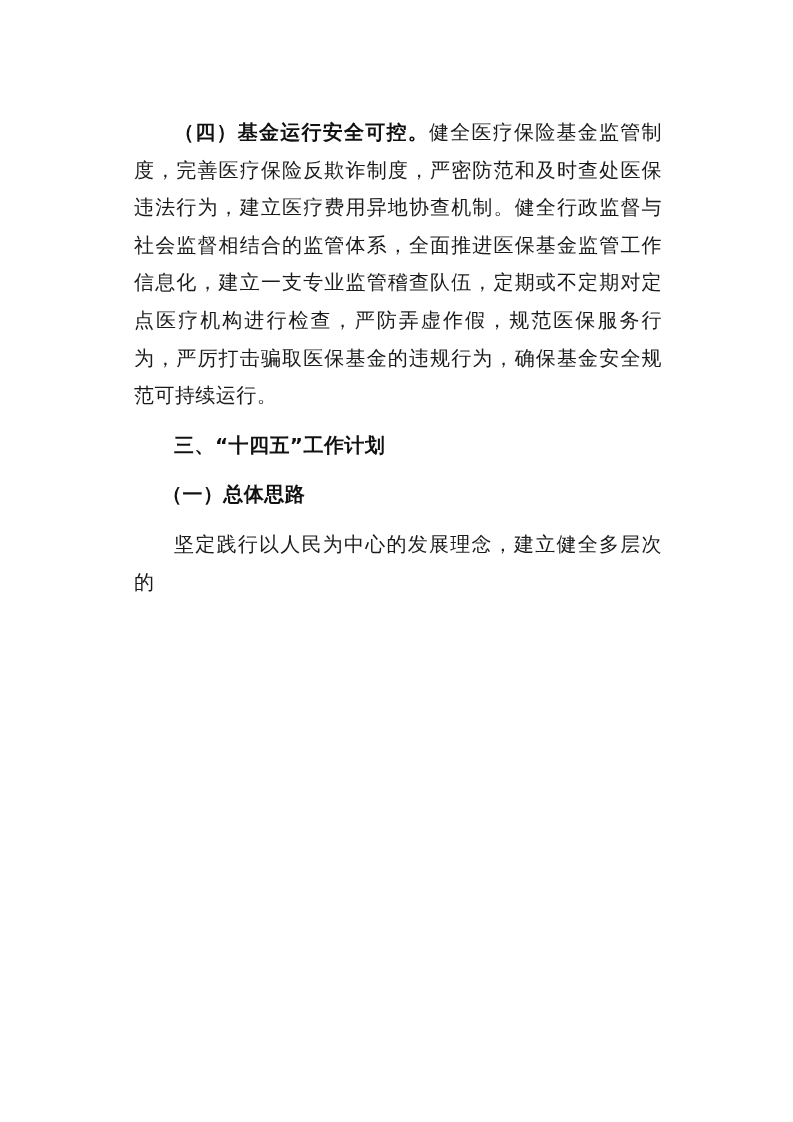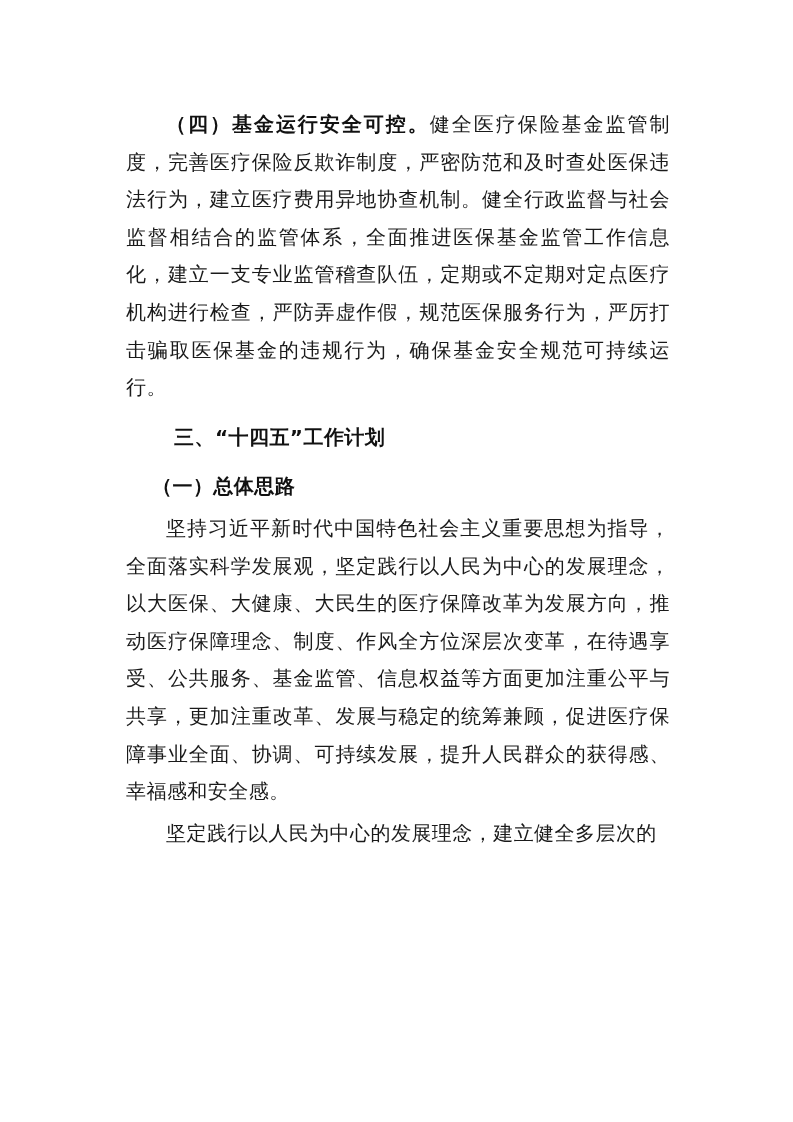--- a/index.html
+++ b/index.html
@@ -20,47 +20,46 @@
     width: 552px;
     font-family: "DejaVu Serif", "Liberation Serif", serif;
     font-size: 20px;
     line-height: 37.6px;
     color: #1a1a1a;
     text-align: justify;
     text-justify: inter-ideograph;
     letter-spacing: 0.45px;
   }
   .para {
-    margin: 4px;
+    margin: 12px;
     text-indent: 2em;
   }
   .bold-lead {
     font-weight: bold;
     font-family: "DejaVu Sans", "Liberation Sans", sans-serif;
     color: #111;
   }
   .h1 {
     margin: 12px;
     text-indent: 2em;
     font-weight: bold;
     font-family: "DejaVu Sans", "Liberation Sans", sans-serif;
     color: #111;
   }
   .h2 {
-    margin: 0;
+    margin: 10px;
     text-indent: 1.5em;
     font-weight: bold;
     font-family: "DejaVu Serif", "Liberation Serif", serif;
     color: #111;
   }
 </style>
 </head>
 <body>
 
 <div class="page">
   <p class="para">
     <span class="bold-lead">（四）基金运行安全可控。</span><span>健全医疗保险基金监管制度，完善医疗保险反欺诈制度，严密防范和及时查处医保违法行为，建立医疗费用异地协查机制。健全行政监督与社会监督相结合的监管体系，全面推进医保基金监管工作信息化，建立一支专业监管稽查队伍，定期或不定期对定点医疗机构进行检查，严防弄虚作假，规范医保服务行为，严厉打击骗取医保基金的违规行为，确保基金安全规范可持续运行。</span>
   </p>
   <p class="h1">三、“十四五”工作计划</p>
   <p class="h2">（一）总体思路</p>
-  <p class="para">坚持习近平新时代中国特色社会主义重要思想为指导，全面落实科学发展观，坚定践行以人民为中心的发展理念，以大医保、大健康、大民生的医疗保障改革为发展方向，推动医疗保障理念、制度、作风全方位深层次变革，在待遇享受、公共服务、基金监管、信息权益等方面更加注重公平与共享，更加注重改革、发展与稳定的统筹兼顾，促进医疗保障事业全面、协调、可持续发展，提升人民群众的获得感、幸福感和安全感。</p>
   <p class="para">坚定践行以人民为中心的发展理念，建立健全多层次的</p>
 </div>
 
 </body></html>

